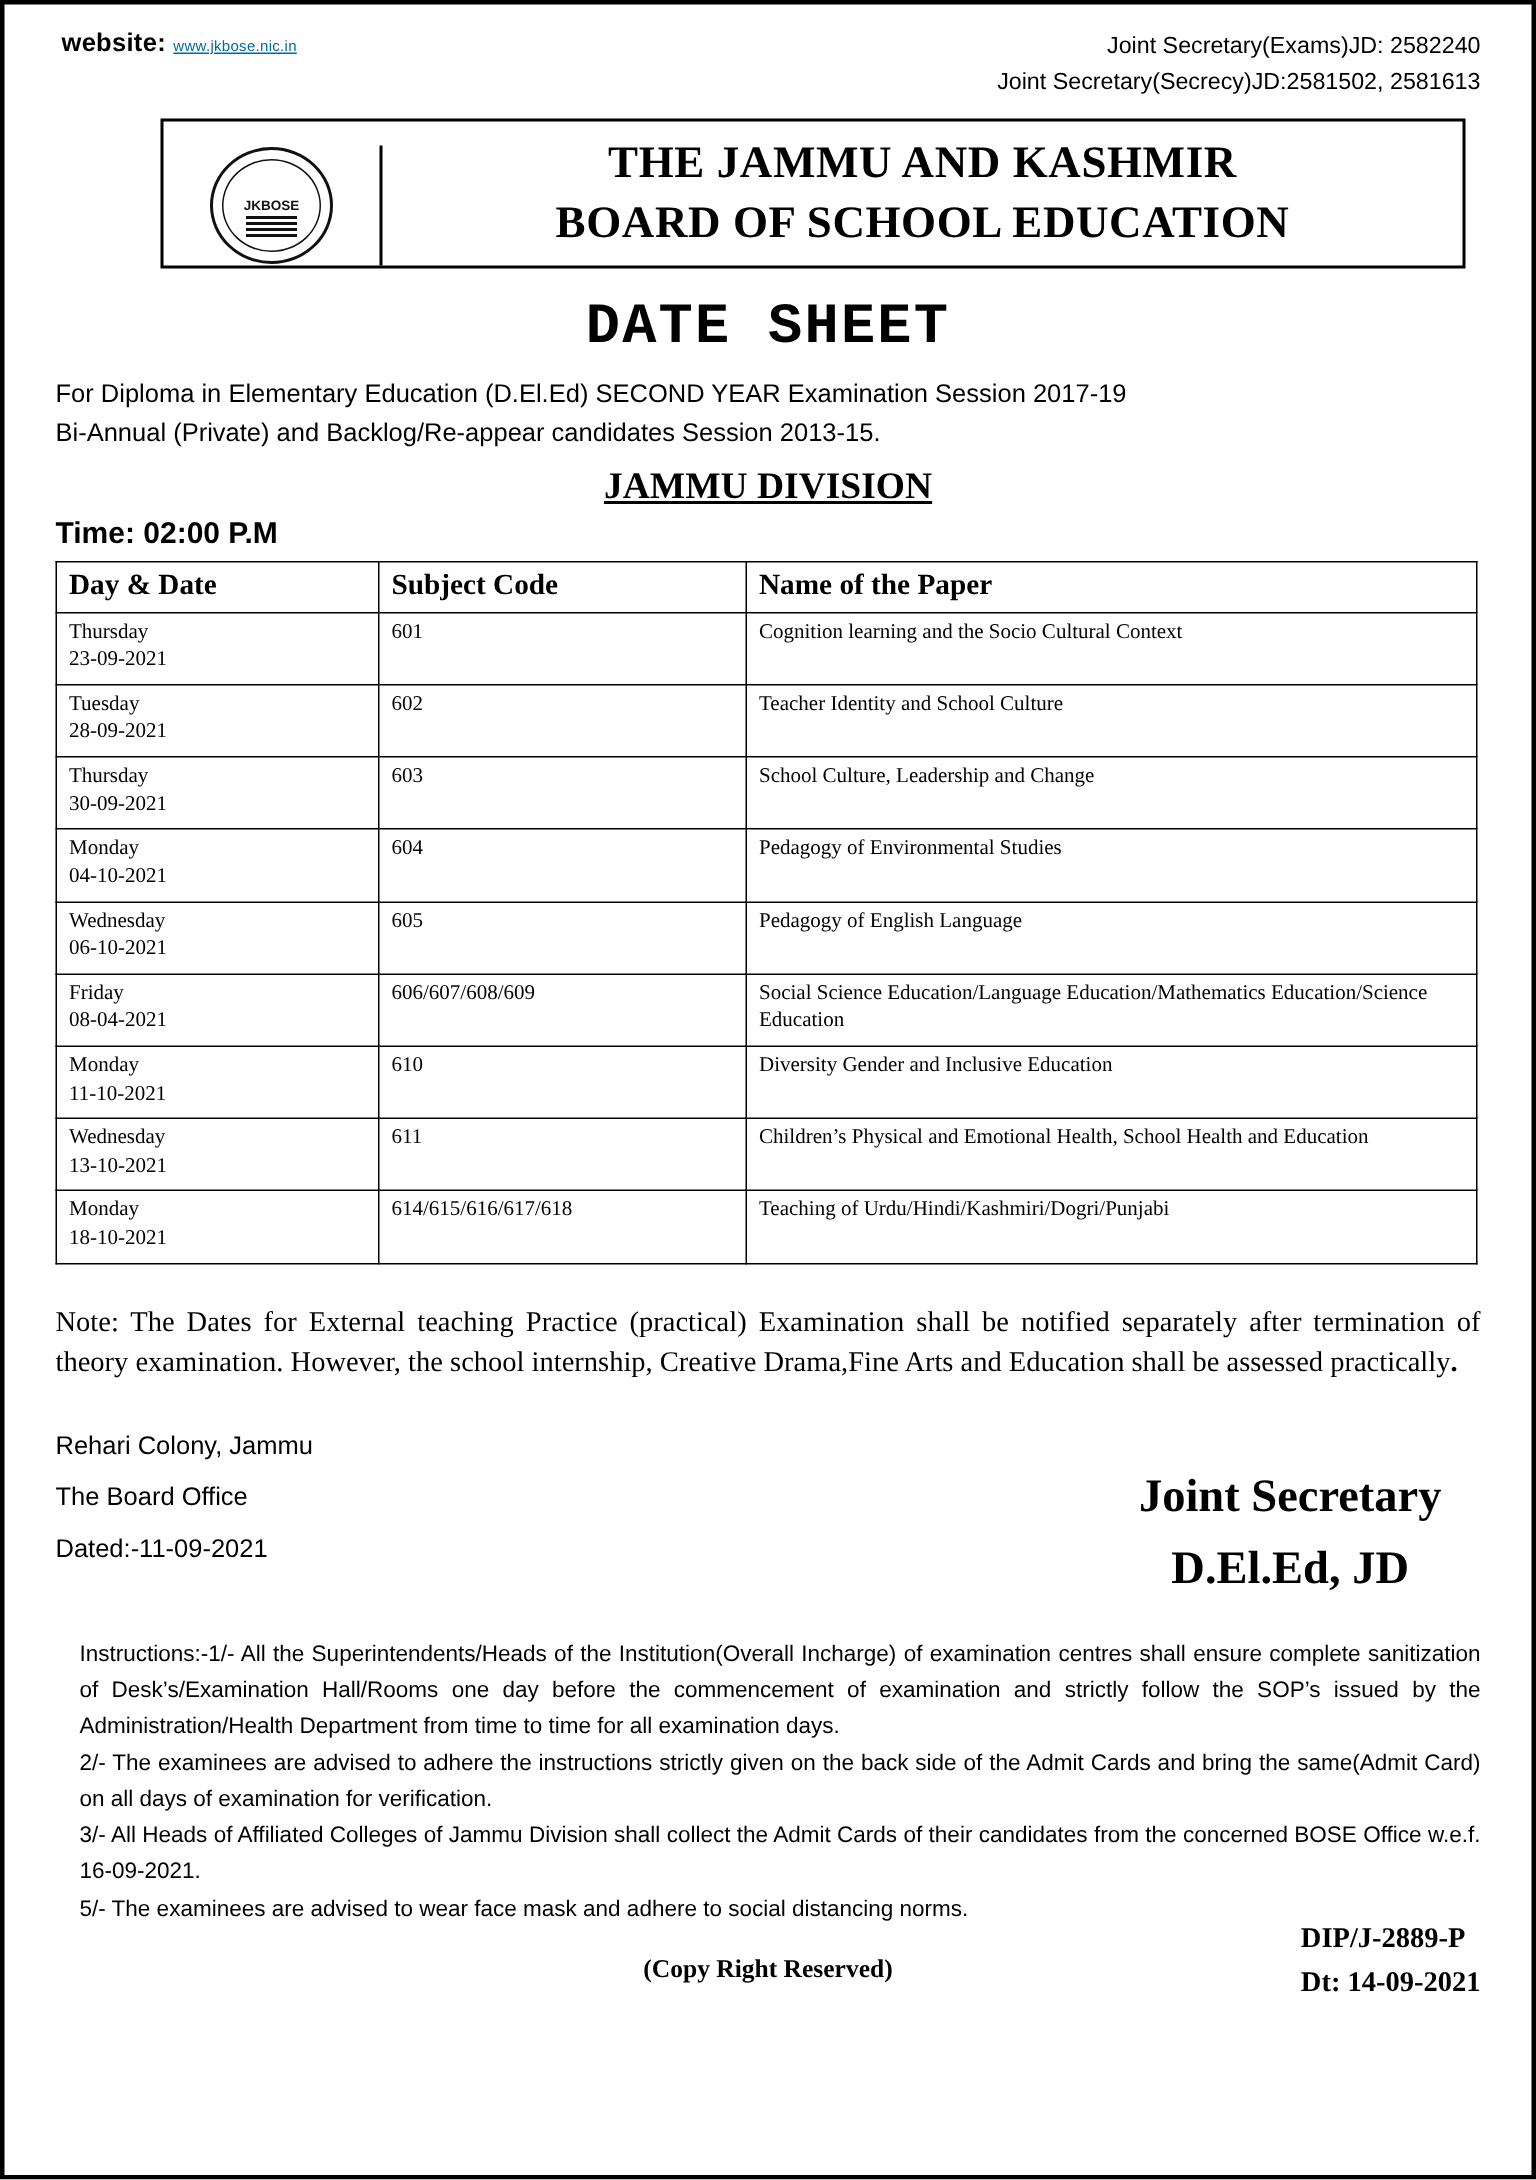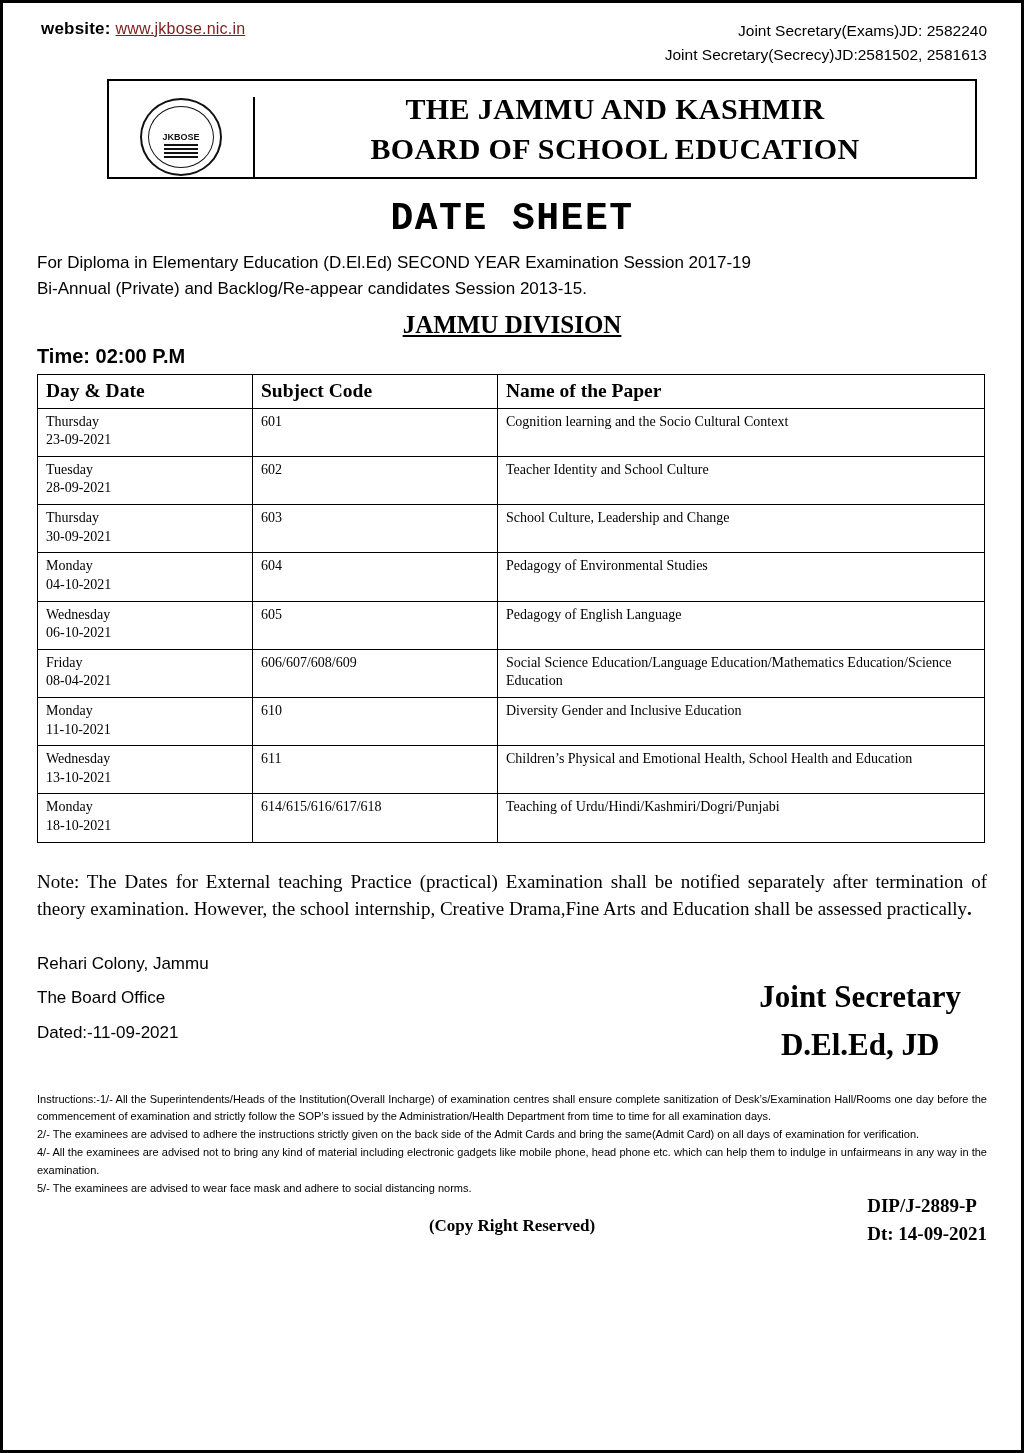--- a/index.html
+++ b/index.html
@@ -31,23 +31,23 @@
     align-items: flex-start;
     padding: 2px 8px 0 12px;
   }
   .website-line {
     font-size: 17px;
     font-weight: 700;
     letter-spacing: .2px;
   }
   .website-url {
     font-weight: 400;
-    font-size: 16px;
+    font-size: 10px;
     text-decoration: underline;
-    color: #7f1d1d;
+    color: #0369a1;
   }
   .contacts {
     text-align: right;
     font-size: 15.5px;
     line-height: 1.55;
   }
 
   
   .title-box {
     margin: 12px 18px 0 78px;
@@ -194,22 +194,22 @@
     font-family: "Liberation Serif", serif;
     font-weight: 700;
     font-size: 31px;
     line-height: 1.55;
     padding-top: 26px;
     padding-right: 24px;
   }
 
   
   .instructions {
-    margin: 22px 8px 0 8px;
-    font-size: 11px;
+    margin: 22px 8px 0 24px;
+    font-size: 15px;
     line-height: 1.62;
     text-align: justify;
   }
   .instructions p { margin: 0; }
 
   .footer {
     position: relative;
     margin-top: 2px;
     height: 58px;
   }
@@ -346,21 +346,21 @@
     </div>
     <div class="sign">
       <div>Joint Secretary</div>
       <div>D.El.Ed, JD</div>
     </div>
   </div>
 
   <div class="instructions">
       <p>Instructions:-1/- All the Superintendents/Heads of the Institution(Overall Incharge) of examination centres shall ensure complete sanitization of Desk’s/Examination Hall/Rooms one day before the commencement of examination and strictly follow the SOP’s issued by the Administration/Health Department from time to time for all examination days.</p>
       <p>2/- The examinees are advised to adhere the instructions strictly given on the back side of the Admit Cards and bring the same(Admit Card) on all days of examination for verification.</p>
-      <p>4/- All the examinees are advised not to bring any kind of material including electronic gadgets like mobile phone, head phone etc. which can help them to indulge in unfairmeans in any way in the examination.</p>
+      <p>3/- All Heads of Affiliated Colleges of Jammu Division shall collect the Admit Cards of their candidates from the concerned BOSE Office w.e.f. 16-09-2021.</p>
       <p>5/- The examinees are advised to wear face mask and adhere to social distancing norms.</p>
     </div>
 
   <div class="footer">
     <div class="copyright">(Copy Right Reserved)</div>
     <div class="dip">
       <div>DIP/J-2889-P</div>
       <div>Dt: 14-09-2021</div>
     </div>
   </div>

